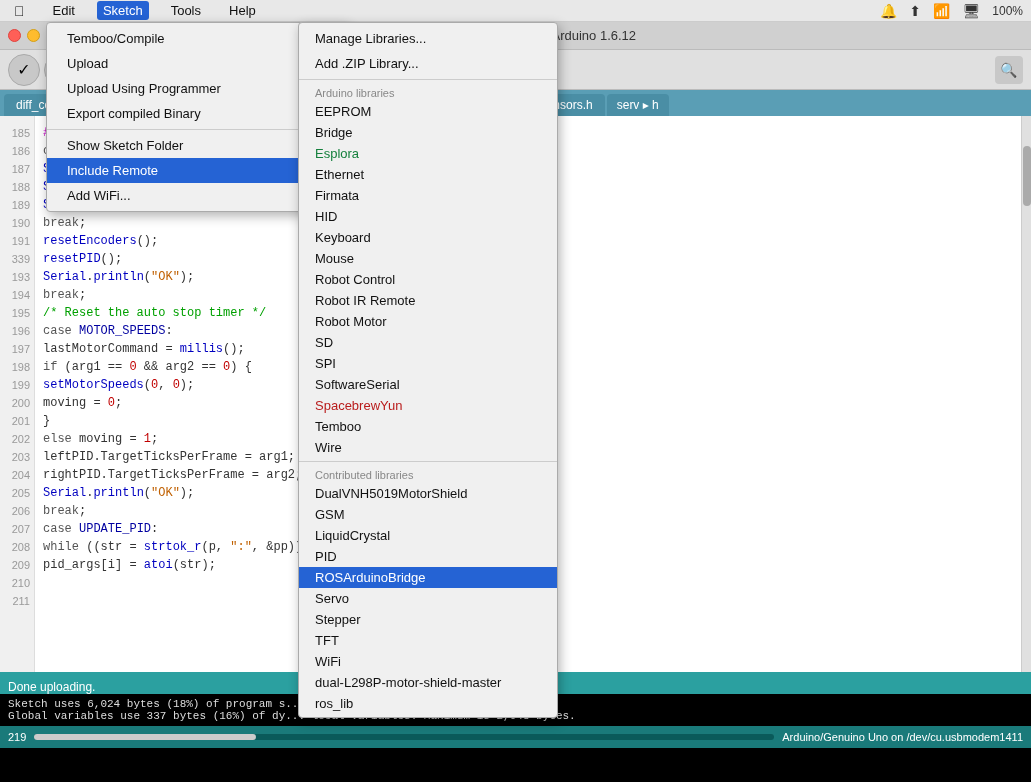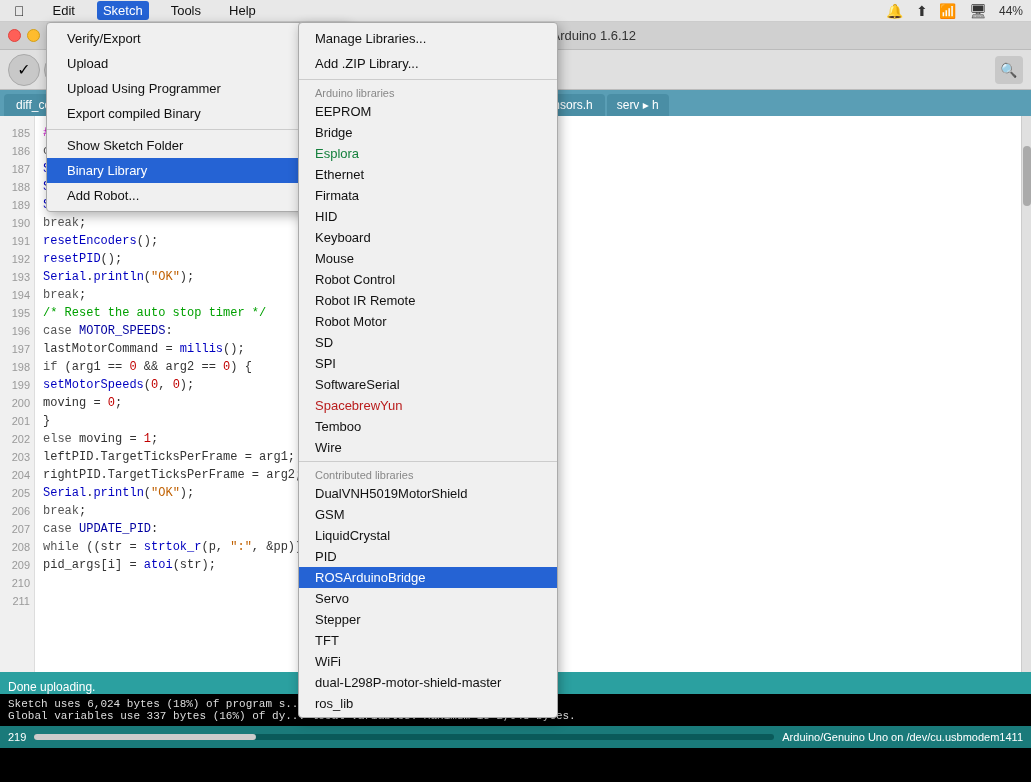--- a/index.html
+++ b/index.html
@@ -12,21 +12,21 @@
   <div style="font-size:14px;color:#111;padding:2px 6px;"></div>
   <div style="font-size:13px;color:#111;padding:2px 6px;">Edit</div>
   <div style="font-size:13px;color:#fff;background:#2563d4;padding:2px 6px;border-radius:3px;">Sketch</div>
   <div style="font-size:13px;color:#111;padding:2px 6px;">Tools</div>
   <div style="font-size:13px;color:#111;padding:2px 6px;">Help</div>
   <div style="margin-left:auto;display:flex;align-items:center;gap:12px;">
     <div style="font-size:14px;color:#333;">🔔</div>
     <div style="font-size:14px;color:#333;">⬆</div>
     <div style="font-size:14px;color:#333;">📶</div>
     <div style="font-size:14px;color:#333;">🖥</div>
-    <div style="font-size:12px;color:#333;">44%</div>
+    <div style="font-size:12px;color:#333;">100%</div>
   </div>
 </div>
 
 <div style="position:absolute;top:22px;left:0;right:0;height:28px;background:#d0d0d0;display:flex;align-items:center;justify-content:center;border-bottom:1px solid #bbb;">
   <div style="position:absolute;left:8px;display:flex;gap:6px;">
     <div style="width:13px;height:13px;border-radius:50%;background:#ff5f57;border:1px solid #e0443e;"></div>
     <div style="width:13px;height:13px;border-radius:50%;background:#febc2e;border:1px solid #d4a017;"></div>
     <div style="width:13px;height:13px;border-radius:50%;background:#28c840;border:1px solid #1aab29;"></div>
   </div>
   <div style="font-size:13px;color:#333;">ROSArduinoBridge-diego | Arduino 1.6.12</div>
@@ -57,21 +57,21 @@
 <div style="position:absolute;top:116px;left:0;right:0;bottom:110px;background:#fff;overflow:hidden;display:flex;">
 
   <div style="width:35px;background:#f0f0f0;border-right:1px solid #ddd;padding:8px 4px 0 0;display:flex;flex-direction:column;align-items:flex-end;flex-shrink:0;">
     <div style="font-size:11px;color:#999;line-height:18px;">185</div>
     <div style="font-size:11px;color:#999;line-height:18px;">186</div>
     <div style="font-size:11px;color:#999;line-height:18px;">187</div>
     <div style="font-size:11px;color:#999;line-height:18px;">188</div>
     <div style="font-size:11px;color:#999;line-height:18px;">189</div>
     <div style="font-size:11px;color:#999;line-height:18px;">190</div>
     <div style="font-size:11px;color:#999;line-height:18px;">191</div>
-    <div style="font-size:11px;color:#999;line-height:18px;">192</div>
+    <div style="font-size:11px;color:#999;line-height:18px;">339</div>
     <div style="font-size:11px;color:#999;line-height:18px;">193</div>
     <div style="font-size:11px;color:#999;line-height:18px;">194</div>
     <div style="font-size:11px;color:#999;line-height:18px;">195</div>
     <div style="font-size:11px;color:#999;line-height:18px;">196</div>
     <div style="font-size:11px;color:#999;line-height:18px;">197</div>
     <div style="font-size:11px;color:#999;line-height:18px;">198</div>
     <div style="font-size:11px;color:#999;line-height:18px;">199</div>
     <div style="font-size:11px;color:#999;line-height:18px;">200</div>
     <div style="font-size:11px;color:#999;line-height:18px;">201</div>
     <div style="font-size:11px;color:#999;line-height:18px;">202</div>
@@ -131,46 +131,46 @@
     <div style="font-size:11px;color:#fff;">219</div>
     <div style="flex:1;margin:0 8px;height:6px;background:#0a5a5a;border-radius:3px;">
       <div style="height:100%;background:#ccc;border-radius:3px;width:30%;"></div>
     </div>
     <div style="font-size:11px;color:#fff;">Arduino/Genuino Uno on /dev/cu.usbmodem1411</div>
   </div>
 </div>
 
 <div style="position:absolute;top:22px;left:46px;width:302px;background:#f0f0f0;border:1px solid #aaa;border-radius:4px;box-shadow:2px 4px 12px rgba(0,0,0,0.3);z-index:200;padding:3px 0;">
   <div style="padding:5px 16px 5px 20px;font-size:13px;color:#111;display:flex;align-items:center;justify-content:space-between;">
-    <span>Verify/Export</span>
+    <span>Temboo/Compile</span>
     <span style="color:#666;font-size:12px;">⌘R</span>
   </div>
   <div style="padding:5px 16px 5px 20px;font-size:13px;color:#111;display:flex;align-items:center;justify-content:space-between;">
     <span>Upload</span>
     <span style="color:#666;font-size:12px;">⌘U</span>
   </div>
   <div style="padding:5px 16px 5px 20px;font-size:13px;color:#111;display:flex;align-items:center;justify-content:space-between;">
     <span>Upload Using Programmer</span>
     <span style="color:#666;font-size:12px;">⇧⌘U</span>
   </div>
   <div style="padding:5px 16px 5px 20px;font-size:13px;color:#111;display:flex;align-items:center;justify-content:space-between;">
     <span>Export compiled Binary</span>
     <span style="color:#666;font-size:12px;">⌥⌘S</span>
   </div>
   <div style="height:1px;background:#ccc;margin:3px 0;"></div>
   <div style="padding:5px 16px 5px 20px;font-size:13px;color:#111;display:flex;align-items:center;justify-content:space-between;">
     <span>Show Sketch Folder</span>
     <span style="color:#666;font-size:12px;">⌘K</span>
   </div>
   <div style="padding:5px 16px 5px 20px;font-size:13px;color:#fff;background:#2563d4;display:flex;align-items:center;justify-content:space-between;">
-    <span>Binary Library</span>
+    <span>Include Remote</span>
     <span style="color:#ccc;font-size:12px;">▶</span>
   </div>
   <div style="padding:5px 16px 5px 20px;font-size:13px;color:#111;display:flex;align-items:center;justify-content:space-between;">
-    <span>Add Robot...</span>
+    <span>Add WiFi...</span>
   </div>
 </div>
 
 <div style="position:absolute;top:22px;left:298px;width:260px;background:#f0f0f0;border:1px solid #aaa;border-radius:4px;box-shadow:2px 4px 12px rgba(0,0,0,0.3);z-index:300;padding:3px 0;">
   <div style="padding:5px 16px;font-size:13px;color:#111;">Manage Libraries...</div>
   <div style="padding:5px 16px;font-size:13px;color:#111;">Add .ZIP Library...</div>
   <div style="height:1px;background:#ccc;margin:3px 0;"></div>
   <div style="padding:4px 16px 2px 16px;font-size:11px;color:#888;">Arduino libraries</div>
   <div style="padding:3px 16px;font-size:13px;color:#111;">EEPROM</div>
   <div style="padding:3px 16px;font-size:13px;color:#111;">Bridge</div>

